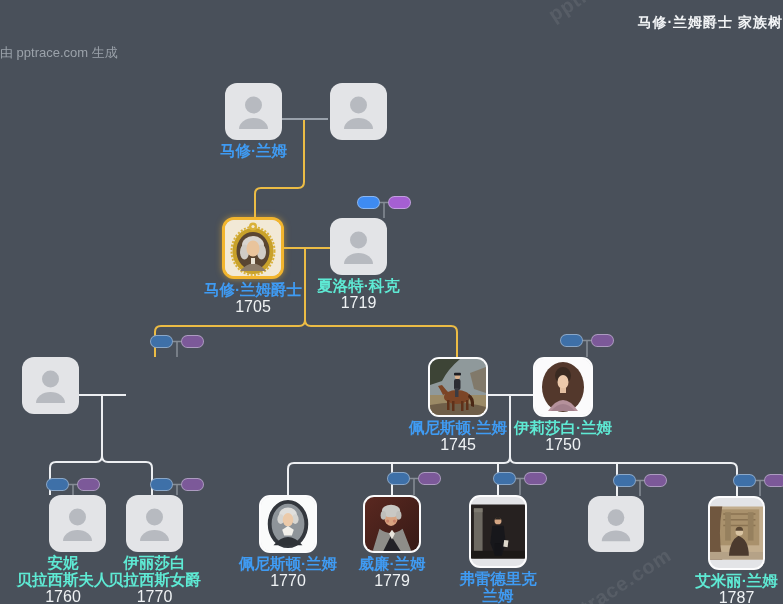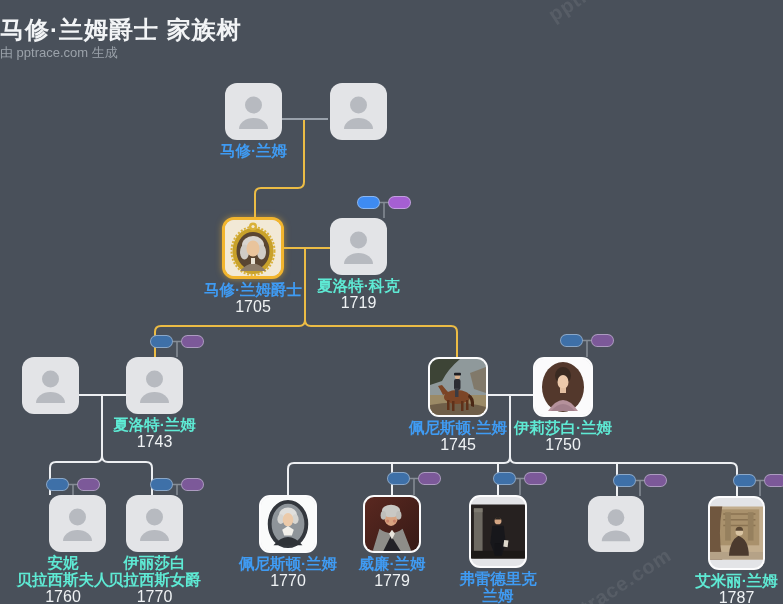--- a/index.html
+++ b/index.html
@@ -2,22 +2,22 @@
 <html><head>
 <meta charset="utf-8">
 <style>
   html,body{margin:0;padding:0;background:#2e323a;}
   .stage{
     position:relative;width:783px;height:604px;overflow:hidden;
     background:#49505A;
     font-family:"Liberation Sans","DejaVu Sans",sans-serif;
   }
   
-  .title{position:absolute;top:14px;left:0;width:100%;text-align:left;
-    font-size:24px;font-weight:700;color:#F2F4F6;letter-spacing:1px;}
+  .title{position:absolute;top:14px;left:0;width:100%;text-align:right;
+    font-size:14px;font-weight:700;color:#F2F4F6;letter-spacing:1px;}
   .subtitle{position:absolute;top:44px;left:0;width:100%;text-align:left;
     font-size:13px;font-weight:400;color:#9BA2AA;}
   
   svg.wires{position:absolute;left:0;top:0;z-index:1;}
   .wire-gold{stroke:#ECBC45;stroke-width:2;fill:none;}
   .wire-white{stroke:#EDEFF2;stroke-width:2;fill:none;}
   .wire-gray{stroke:#99A1AB;stroke-width:2;fill:none;}
   .wire-stem{stroke:#868D96;stroke-width:1.5;fill:none;}
   
   .node{position:absolute;z-index:2;}
@@ -145,32 +145,20 @@
 
   <div class="node" style="left:22px;top:357px;width:57px;height:57px;">
     <div class="avatar">
       <svg viewBox="0 0 57 57">
         <circle cx="28.5" cy="22" r="8.5" fill="#B7BAC0"></circle>
           <path d="M14,46 a14.5,11 0 0 1 29,0 Z" fill="#B7BAC0"></path>
       </svg>
     </div>
   </div>
 
-  <div class="node" style="left:126px;top:357px;width:57px;height:57px;">
-    <div class="avatar">
-      <svg viewBox="0 0 57 57">
-        <circle cx="28.5" cy="22" r="8.5" fill="#B7BAC0"></circle>
-          <path d="M14,46 a14.5,11 0 0 1 29,0 Z" fill="#B7BAC0"></path>
-      </svg>
-    </div>
-    <div class="labels">
-      <div class="nm female">夏洛特·兰姆</div>
-      <div class="yr">1743</div>
-    </div>
-  </div>
   <div class="pill blue" style="left:150px;top:335px;"></div>
   <div class="pill purple" style="left:181px;top:335px;"></div>
 
   <div class="node" style="left:428px;top:357px;width:60px;height:60px;">
     <div class="avatar portrait">
       <svg viewBox="0 0 56 56">
         <rect width="56" height="56" fill="#8F999B"></rect>
         <path d="M0,0 H30 Q18,10 12,22 L0,26 Z" fill="#3D4436"></path>
         <path d="M56,8 L40,14 L44,30 L56,34 Z" fill="#81796A"></path>
         <rect y="36" width="56" height="20" fill="#9B8A66"></rect>

